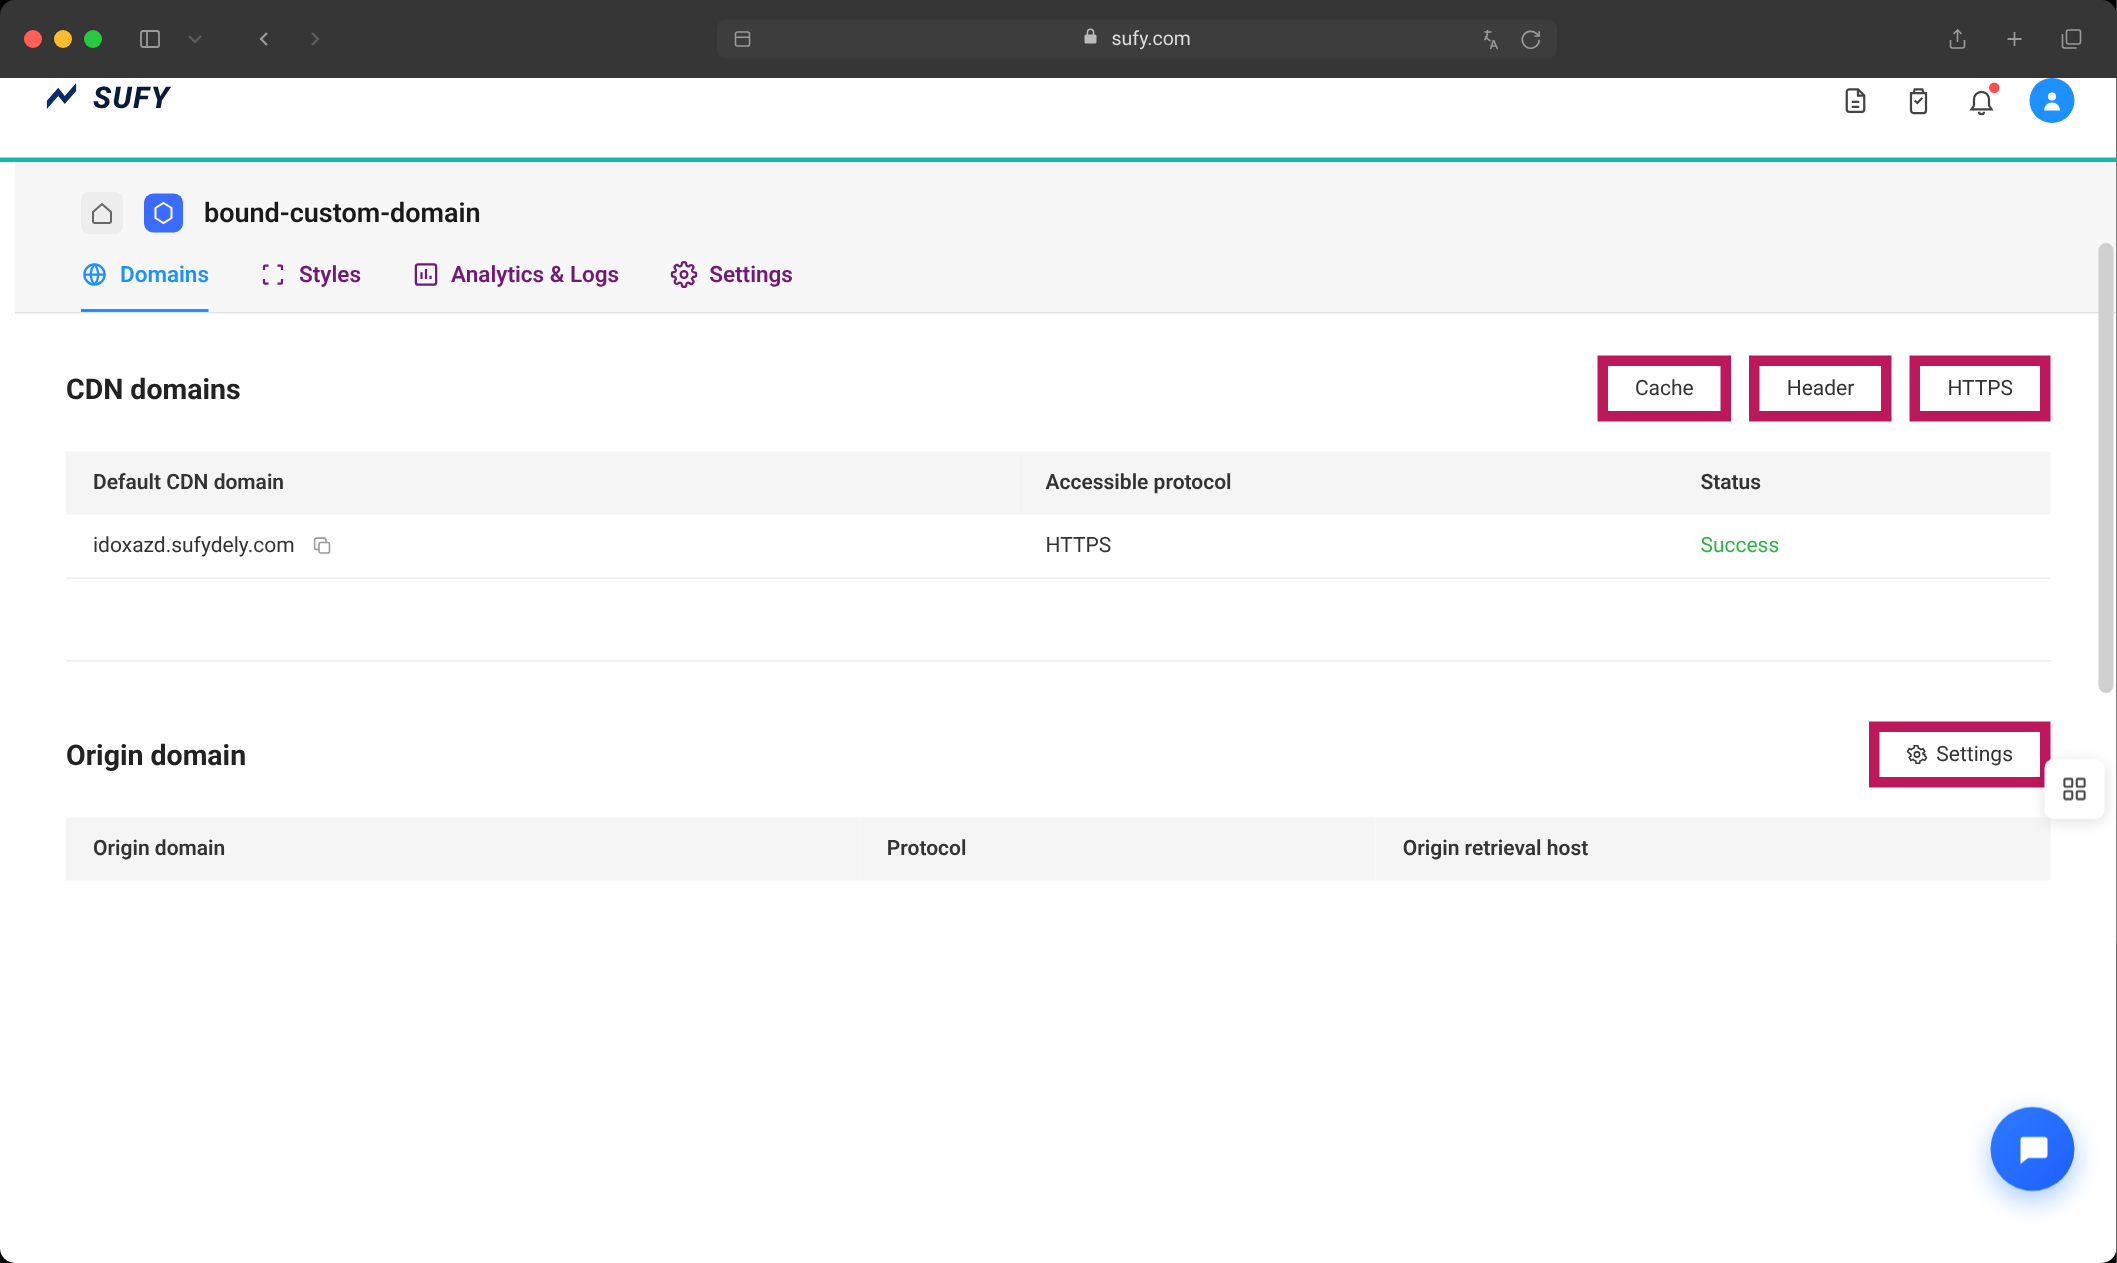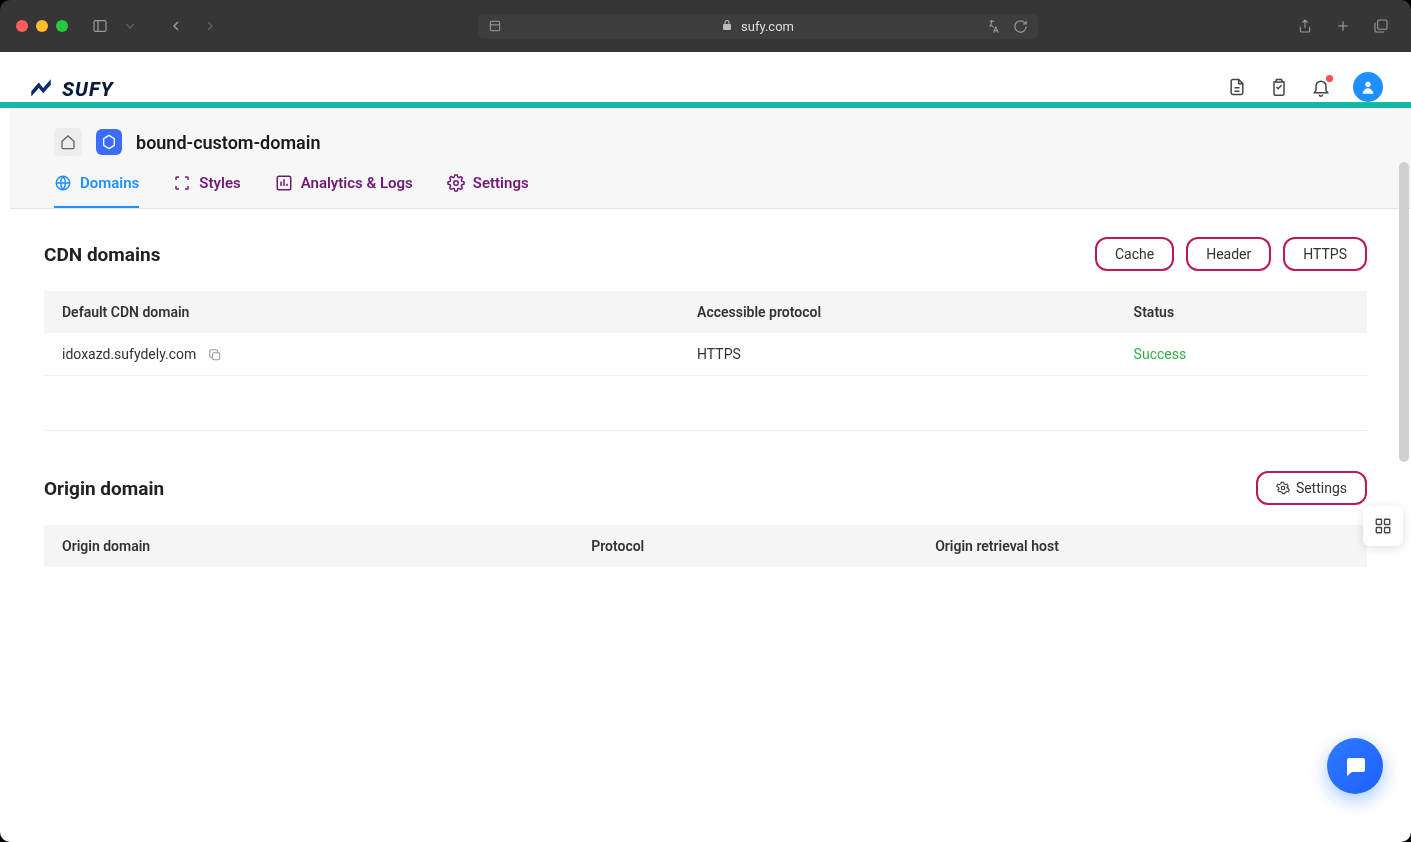--- a/index.html
+++ b/index.html
@@ -19,21 +19,21 @@
 .nav-arrows { display: flex; gap: 6px; margin-left: 10px; }
 .addr-wrap { flex: 1; display: flex; justify-content: center; }
 .addr-bar { display: flex; align-items: center; gap: 8px; color: #ddd; font-size: 13px; background: rgba(255,255,255,0.04); padding: 5px 16px; border-radius: 6px; min-width: 560px; justify-content: center; position: relative; }
 .addr-bar .left-slot { position:absolute; left:10px; display:flex; align-items:center; }
 .addr-bar .right-slot { position:absolute; right:10px; display:flex; align-items:center; gap:10px; }
 .addr-lock { color: #bbb; }
 .right-chrome { display: flex; gap: 10px; }
 
 
 .app { background: #fff; height: 790px; overflow-y: auto; position: relative; border-radius: 0 0 10px 10px;}
-.app-header { height: 56px; display: flex; align-items: flex-end; justify-content: space-between; padding: 0 28px; border-bottom: 6px solid #14b8a6; }
+.app-header { height: 56px; display: flex; align-items: flex-start; justify-content: space-between; padding: 0 28px; border-bottom: 3px solid #14b8a6; }
 .logo { display: flex; align-items: center; gap: 8px; }
 .logo-text { font-weight: 800; font-size: 20px; letter-spacing: 1px; color: #0b1a3a; font-style: italic;}
 .header-actions { display: flex; align-items: center; gap: 22px; }
 .hicon { width: 20px; height: 20px; color: #444; position: relative; }
 .hicon .dot { position: absolute; top: -2px; right: -2px; width: 7px; height: 7px; background: #ff4d4f; border-radius: 50%; }
 .avatar { width: 30px; height: 30px; border-radius: 50%; background: #1e90ff; display: flex; align-items: center; justify-content: center; color: #fff; }
 
 .content-wrap { background: #f7f7f8; margin-left: 10px; }
 .breadcrumb-row { padding: 20px 44px 0; display: flex; align-items: center; gap: 14px; }
 .home-btn { width: 28px; height: 28px; background: #ededed; border-radius: 5px; display: flex; align-items: center; justify-content: center; color: #666; }
@@ -42,21 +42,21 @@
 
 .tabs { display: flex; gap: 34px; padding: 18px 44px 0; border-bottom: 1px solid #e3e3e3; }
 .tab { display: flex; align-items: center; gap: 8px; padding-bottom: 14px; font-size: 15px; font-weight: 600; color: #701a75; border-bottom: 2px solid transparent; cursor: pointer; }
 .tab.active { color: #1e90ff; border-bottom-color: #1e90ff; }
 .tab svg { width: 18px; height: 18px; }
 
 .main { background: #fff; padding: 28px 44px 40px; }
 .section-head { display: flex; align-items: center; justify-content: space-between; margin-bottom: 20px; }
 .section-title { font-size: 19px; font-weight: 700; color: #222; }
 .btn-row { display: flex; gap: 12px; }
-.btn { padding: 7px 18px; border: 2px solid #be185d; border-radius: 12px; background: #fff; font-size: 14px; color: #333; cursor: pointer; }
+.btn { padding: 7px 18px; border: 7px solid #be185d; border-radius: 0; background: #fff; font-size: 14px; color: #333; cursor: pointer; }
 .btn.icon-only { padding: 7px 12px; display:flex; align-items:center; justify-content:center;}
 .btn.primary { background: #1e90ff; border-color: #1e90ff; color: #fff; display: flex; align-items: center; gap: 6px; }
 .btn.with-icon { display:flex; align-items:center; gap:6px; }
 
 table { width: 100%; border-collapse: collapse; }
 thead th { background: #f5f5f5; text-align: left; padding: 13px 18px; font-size: 14px; font-weight: 600; color: #333; }
 tbody td { padding: 13px 18px; font-size: 14px; color: #333; border-bottom: 1px solid #eee; }
 .status-success { color: #2fb344; }
 .copy-icon { width: 14px; height: 14px; color: #999; margin-left: 8px; display:inline-flex; vertical-align: middle;}
 

